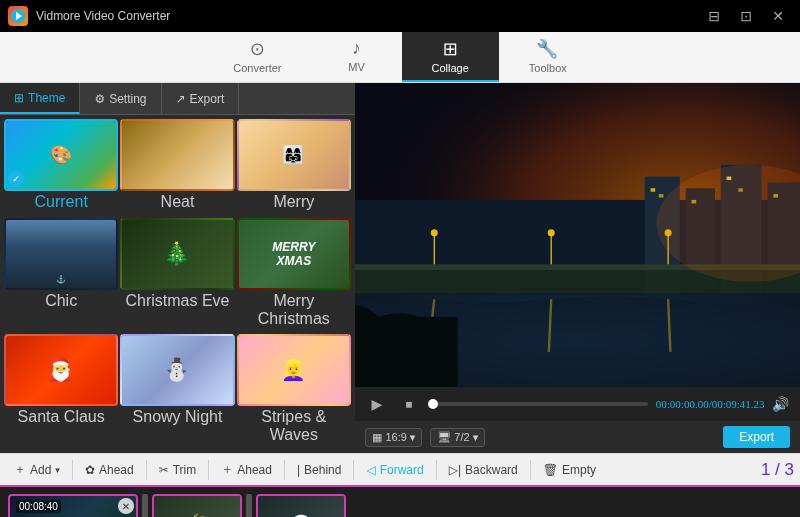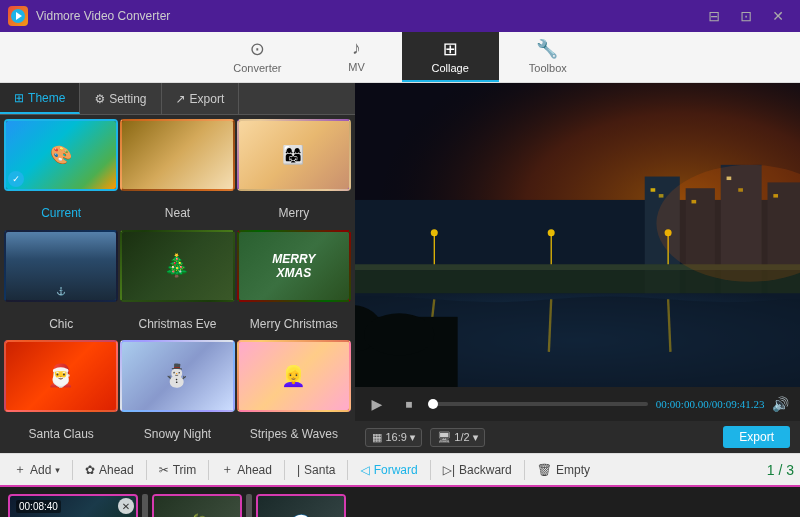--- a/index.html
+++ b/index.html
@@ -8,21 +8,21 @@
       height: 517px;
       background: #1e1e1e;
       font-family: 'Segoe UI', Arial, sans-serif;
       font-size: 12px;
       color: #333;
       overflow: hidden;
     }
 
     
     .title-bar {
-      background: #4c1d95;
+      background: #000000;
       height: 32px;
       display: flex;
       align-items: center;
       justify-content: space-between;
       padding: 0 8px;
       color: #ccc;
     }
     .title-bar-left {
       display: flex;
       align-items: center;
@@ -155,22 +155,22 @@
       border-radius: 4px;
       overflow: hidden;
       position: relative;
       border: 2px solid transparent;
     }
     .theme-item.selected .theme-thumb {
       border-color: #1db4e8;
     }
     .theme-label {
       color: #ccc;
-      font-size: 12px;
-      margin-top: 15px;
+      font-size: 16px;
+      margin-top: 2px;
       text-align: center;
     }
     .theme-item.selected .theme-label {
       color: #1db4e8;
     }
     .selected-check {
       position: absolute;
       bottom: 2px;
       left: 2px;
       width: 16px;
@@ -324,22 +324,22 @@
       cursor: pointer;
       font-size: 12px;
       color: #444;
       border-radius: 3px;
       white-space: nowrap;
     }
     .tool-btn.primary { color: #1db4e8; }
     .tool-divider { width: 1px; height: 20px; background: #ccc; margin: 0 2px; }
     .page-count {
       margin-left: auto;
-      color: #15803d;
-      font-size: 14px;
+      color: #6d28d9;
+      font-size: 17px;
     }
 
     
     .timeline-area {
       background: #1e1e1e;
       height: 80px;
       display: flex;
       align-items: center;
       padding: 6px 8px;
       gap: 4px;
@@ -614,21 +614,21 @@
     </div>
 
     <div class="preview-bottom">
       <div class="aspect-select">
         <span>▦</span>
         <span>16:9</span>
         <span>▾</span>
       </div>
       <div class="half-select">
         <span>🖥</span>
-        <span>1/2</span>
+        <span>7/2</span>
         <span>▾</span>
       </div>
       <button class="export-btn">Export</button>
     </div>
   </div>
 </div>
 
 <div class="bottom-toolbar">
   <div class="tool-btn">
     <span>＋</span>
@@ -646,21 +646,21 @@
     <span>Trim</span>
   </div>
   <div class="tool-divider"></div>
   <div class="tool-btn">
     <span>＋</span>
     <span>Ahead</span>
   </div>
   <div class="tool-divider"></div>
   <div class="tool-btn">
     <span>|</span>
-    <span>Santa</span>
+    <span>Behind</span>
   </div>
   <div class="tool-divider"></div>
   <div class="tool-btn primary">
     <span>◁</span>
     <span>Forward</span>
   </div>
   <div class="tool-divider"></div>
   <div class="tool-btn">
     <span>▷|</span>
     <span>Backward</span>

